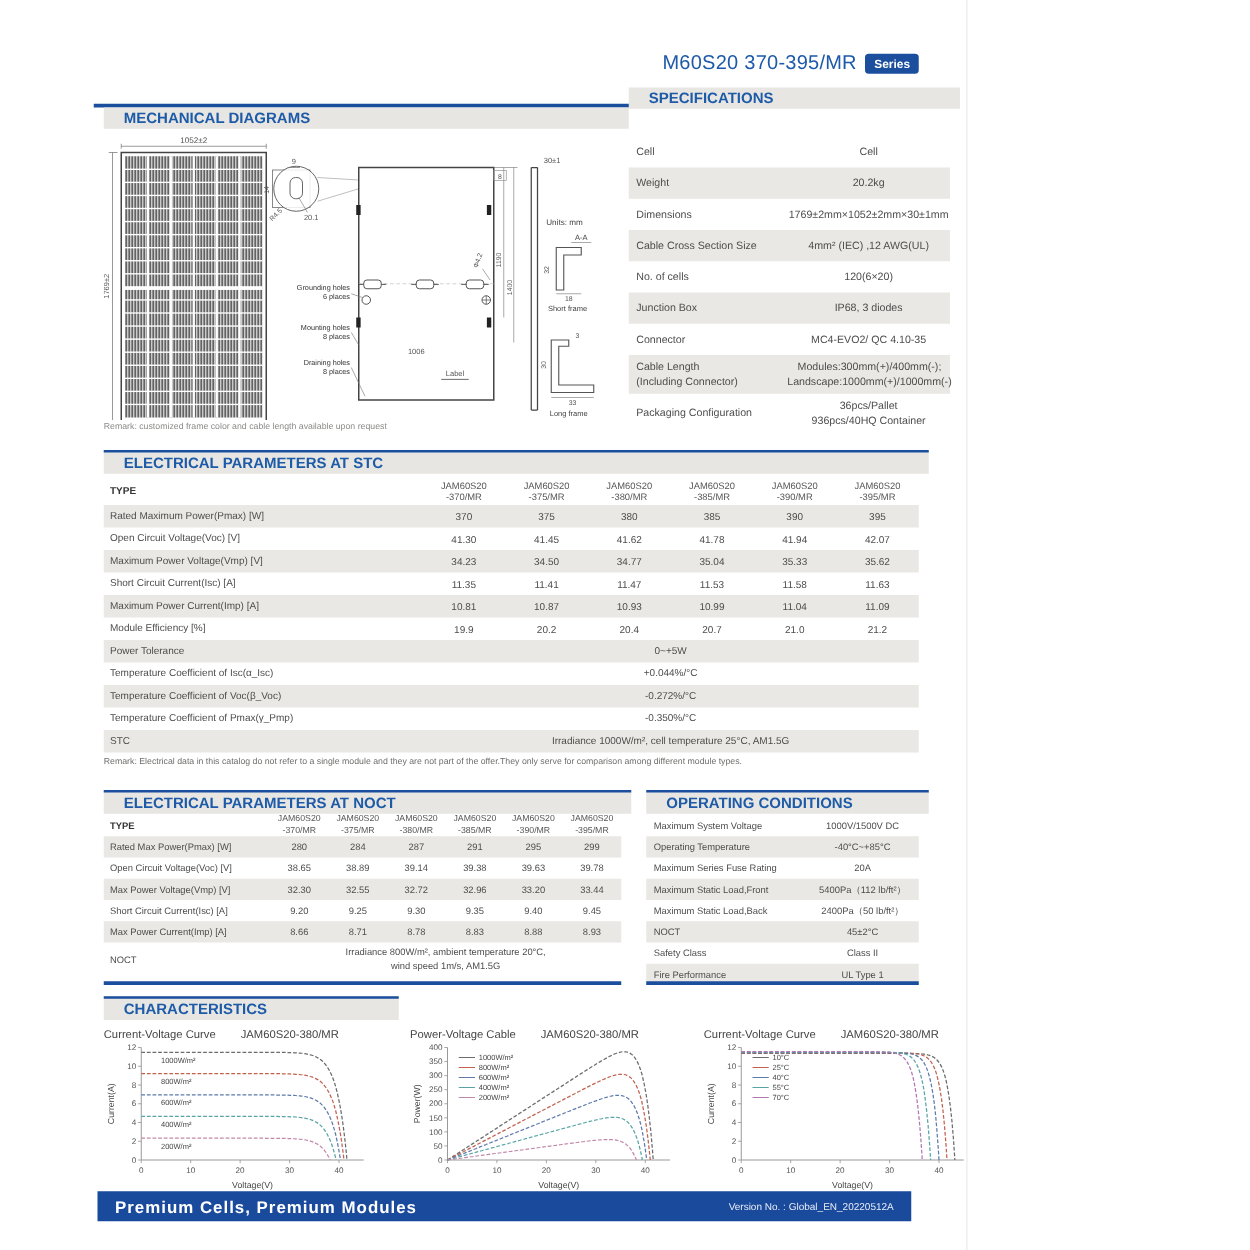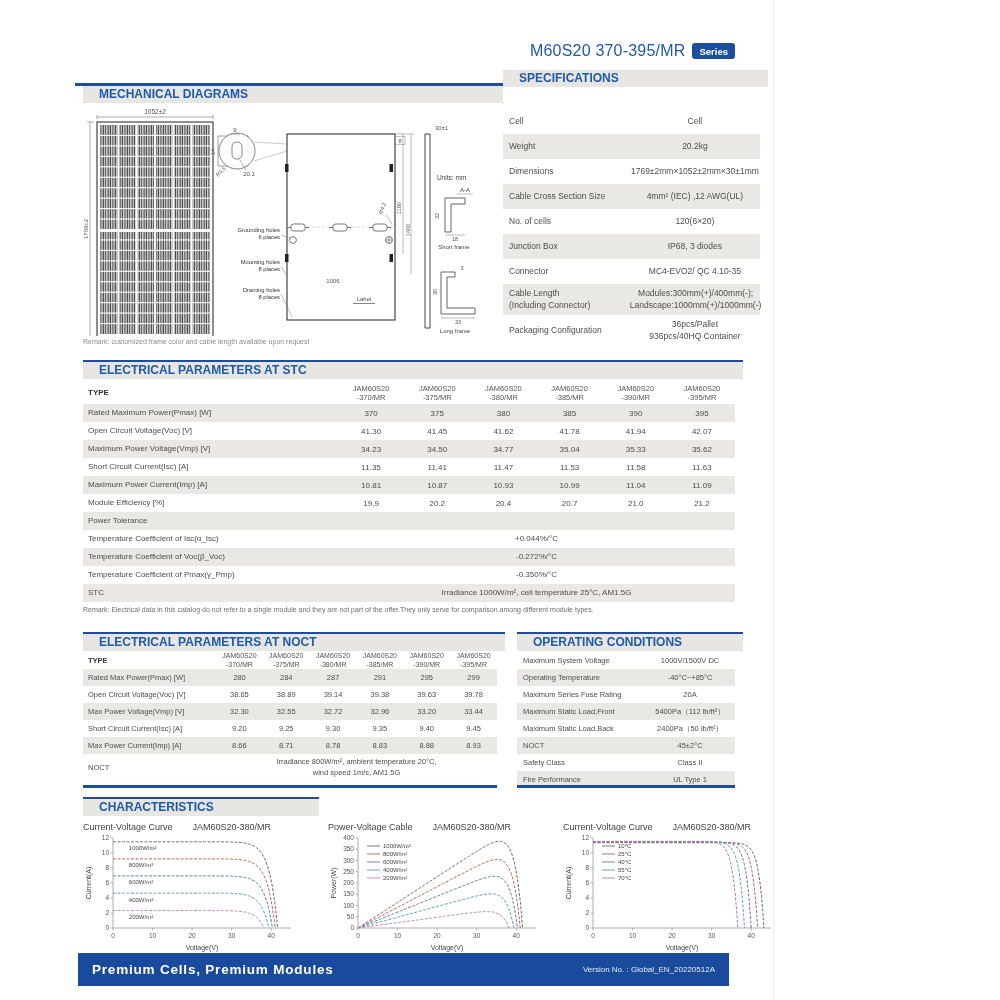--- a/index.html
+++ b/index.html
@@ -34,21 +34,21 @@
   #noct-table .m-label{flex-basis:128px;}
   #noct-table .m-row{font-size:7.5px;min-height:17px;}
   #noct-table .m-head .m-cell{font-size:7px;}
   #noct-table .m-row.noct-span{min-height:27px;}
   .remark{position:absolute;font-size:7px;color:#8a8a88;}
   .blue-underline{position:absolute;height:2.5px;background:#1b4f9e;}
   
   .chart{position:absolute;width:216px;}
   .chart-title{font-size:9px;color:#444;white-space:nowrap;}
   .chart-model{margin-left:20px;}
-  .footer-bar{position:absolute;left:78px;top:953px;width:651px;height:33px;background:#1a4a9c;display:flex;align-items:center;justify-content:space-between;padding:0 14px;box-sizing:border-box;}
+  .footer-bar{position:absolute;left:78px;top:953px;width:651px;height:24px;background:#1a4a9c;display:flex;align-items:center;justify-content:space-between;padding:0 14px;box-sizing:border-box;}
   .footer-left{color:#fff;font-size:13.5px;font-weight:bold;letter-spacing:.8px;}
   .footer-right{color:#e8edf8;font-size:8px;}
   svg text{font-family:"Liberation Sans",sans-serif;}
 </style>
 </head>
 <body>
 
 <div class="page-edge"></div>
 
 <div class="header-row">
@@ -294,20 +294,21 @@
       <span class="m-label">Module Efficiency [%]</span>
       <span class="m-cell">19.9</span>
       <span class="m-cell">20.2</span>
       <span class="m-cell">20.4</span>
       <span class="m-cell">20.7</span>
       <span class="m-cell">21.0</span>
       <span class="m-cell">21.2</span>
     </div>
     <div class="m-row gray">
       <span class="m-label">Power Tolerance</span>
+      <span class="m-span">0~+5W</span>
     </div>
     <div class="m-row">
       <span class="m-label">Temperature Coefficient of Isc(α_Isc)</span>
       <span class="m-span">+0.044%/°C</span>
     </div>
     <div class="m-row gray">
       <span class="m-label">Temperature Coefficient of Voc(β_Voc)</span>
       <span class="m-span">-0.272%/°C</span>
     </div>
     <div class="m-row">

